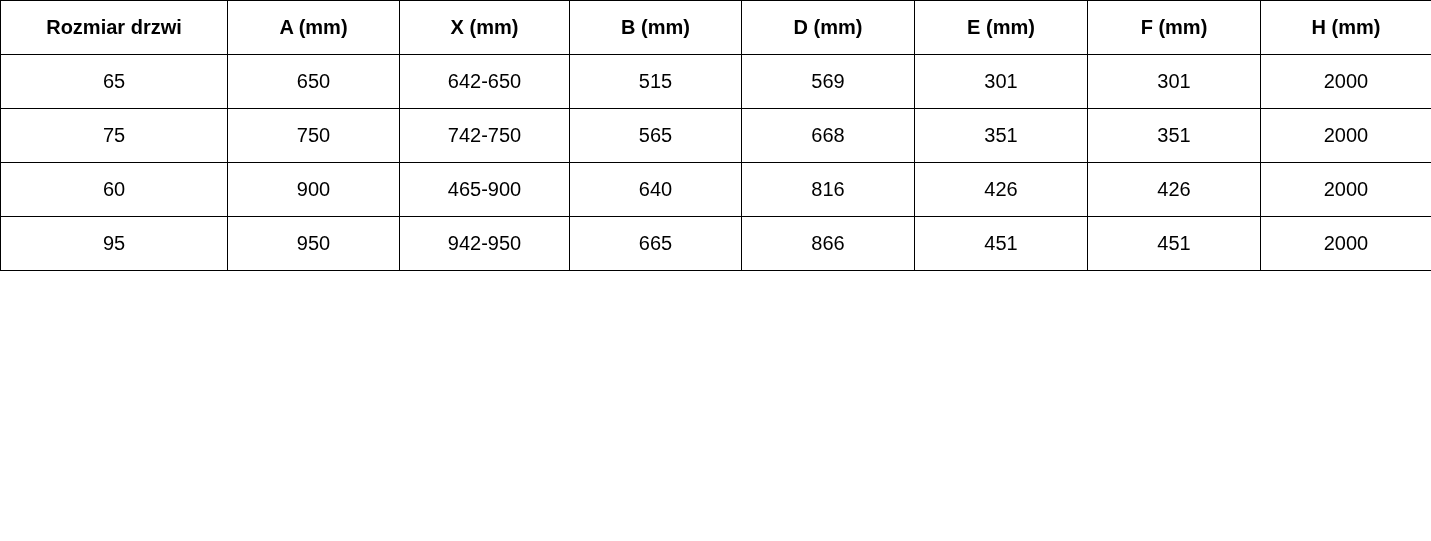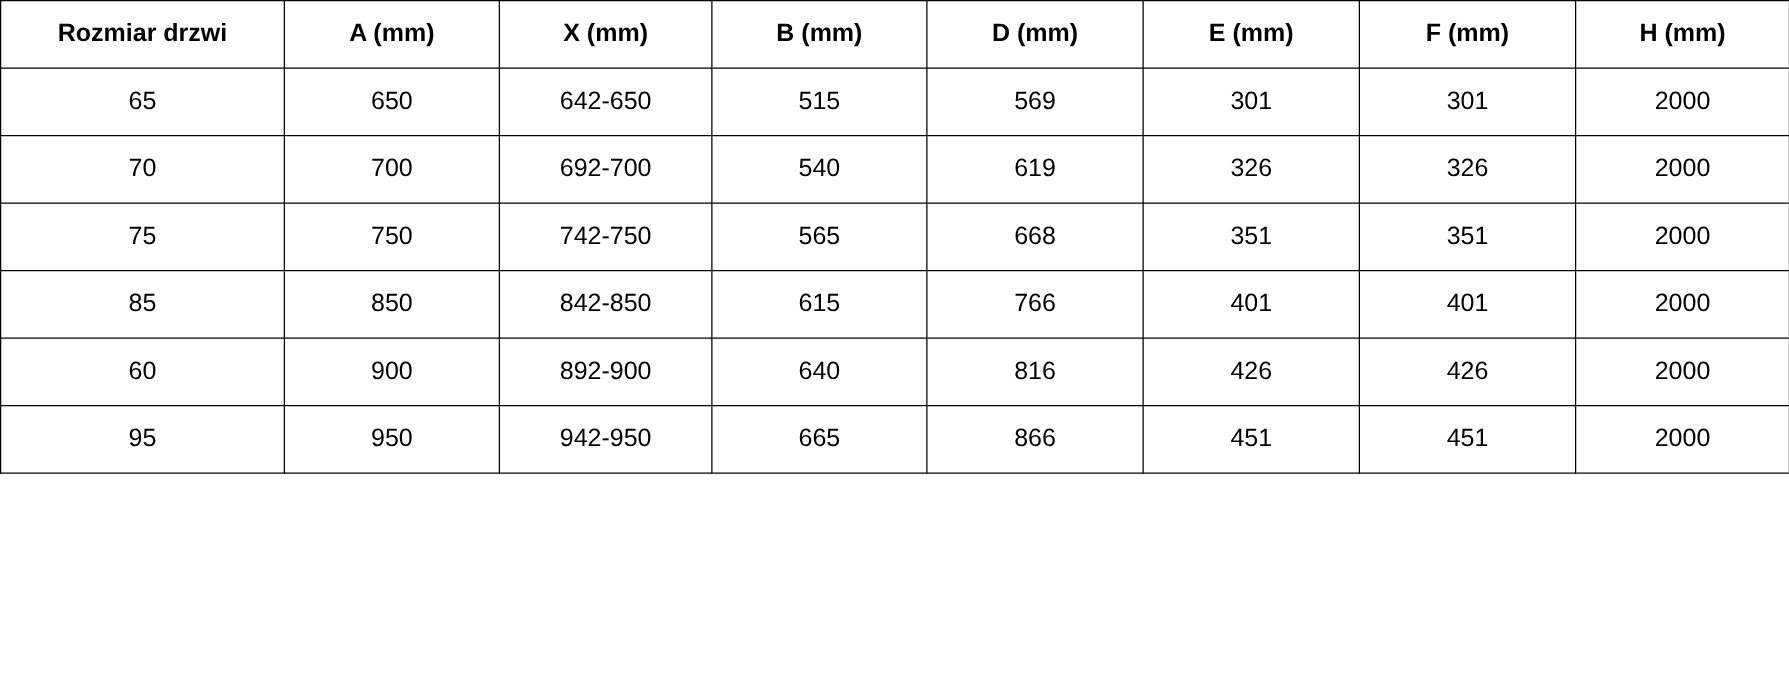--- a/index.html
+++ b/index.html
@@ -84,53 +84,33 @@
         <td>65</td>
         <td>650</td>
         <td>642-650</td>
         <td>515</td>
         <td>569</td>
         <td>301</td>
         <td>301</td>
         <td>2000</td>
       </tr>
       <tr>
-        <td>70</td>
-        <td>700</td>
-        <td>692-700</td>
-        <td>540</td>
-        <td>619</td>
-        <td>326</td>
-        <td>326</td>
-        <td>2000</td>
-      </tr>
-      <tr>
         <td>75</td>
         <td>750</td>
         <td>742-750</td>
         <td>565</td>
         <td>668</td>
         <td>351</td>
         <td>351</td>
         <td>2000</td>
       </tr>
       <tr>
-        <td>85</td>
-        <td>850</td>
-        <td>842-850</td>
-        <td>615</td>
-        <td>766</td>
-        <td>401</td>
-        <td>401</td>
-        <td>2000</td>
-      </tr>
-      <tr>
         <td>60</td>
         <td>900</td>
-        <td>892-900</td>
+        <td>465-900</td>
         <td>640</td>
         <td>816</td>
         <td>426</td>
         <td>426</td>
         <td>2000</td>
       </tr>
       <tr>
         <td>95</td>
         <td>950</td>
         <td>942-950</td>

